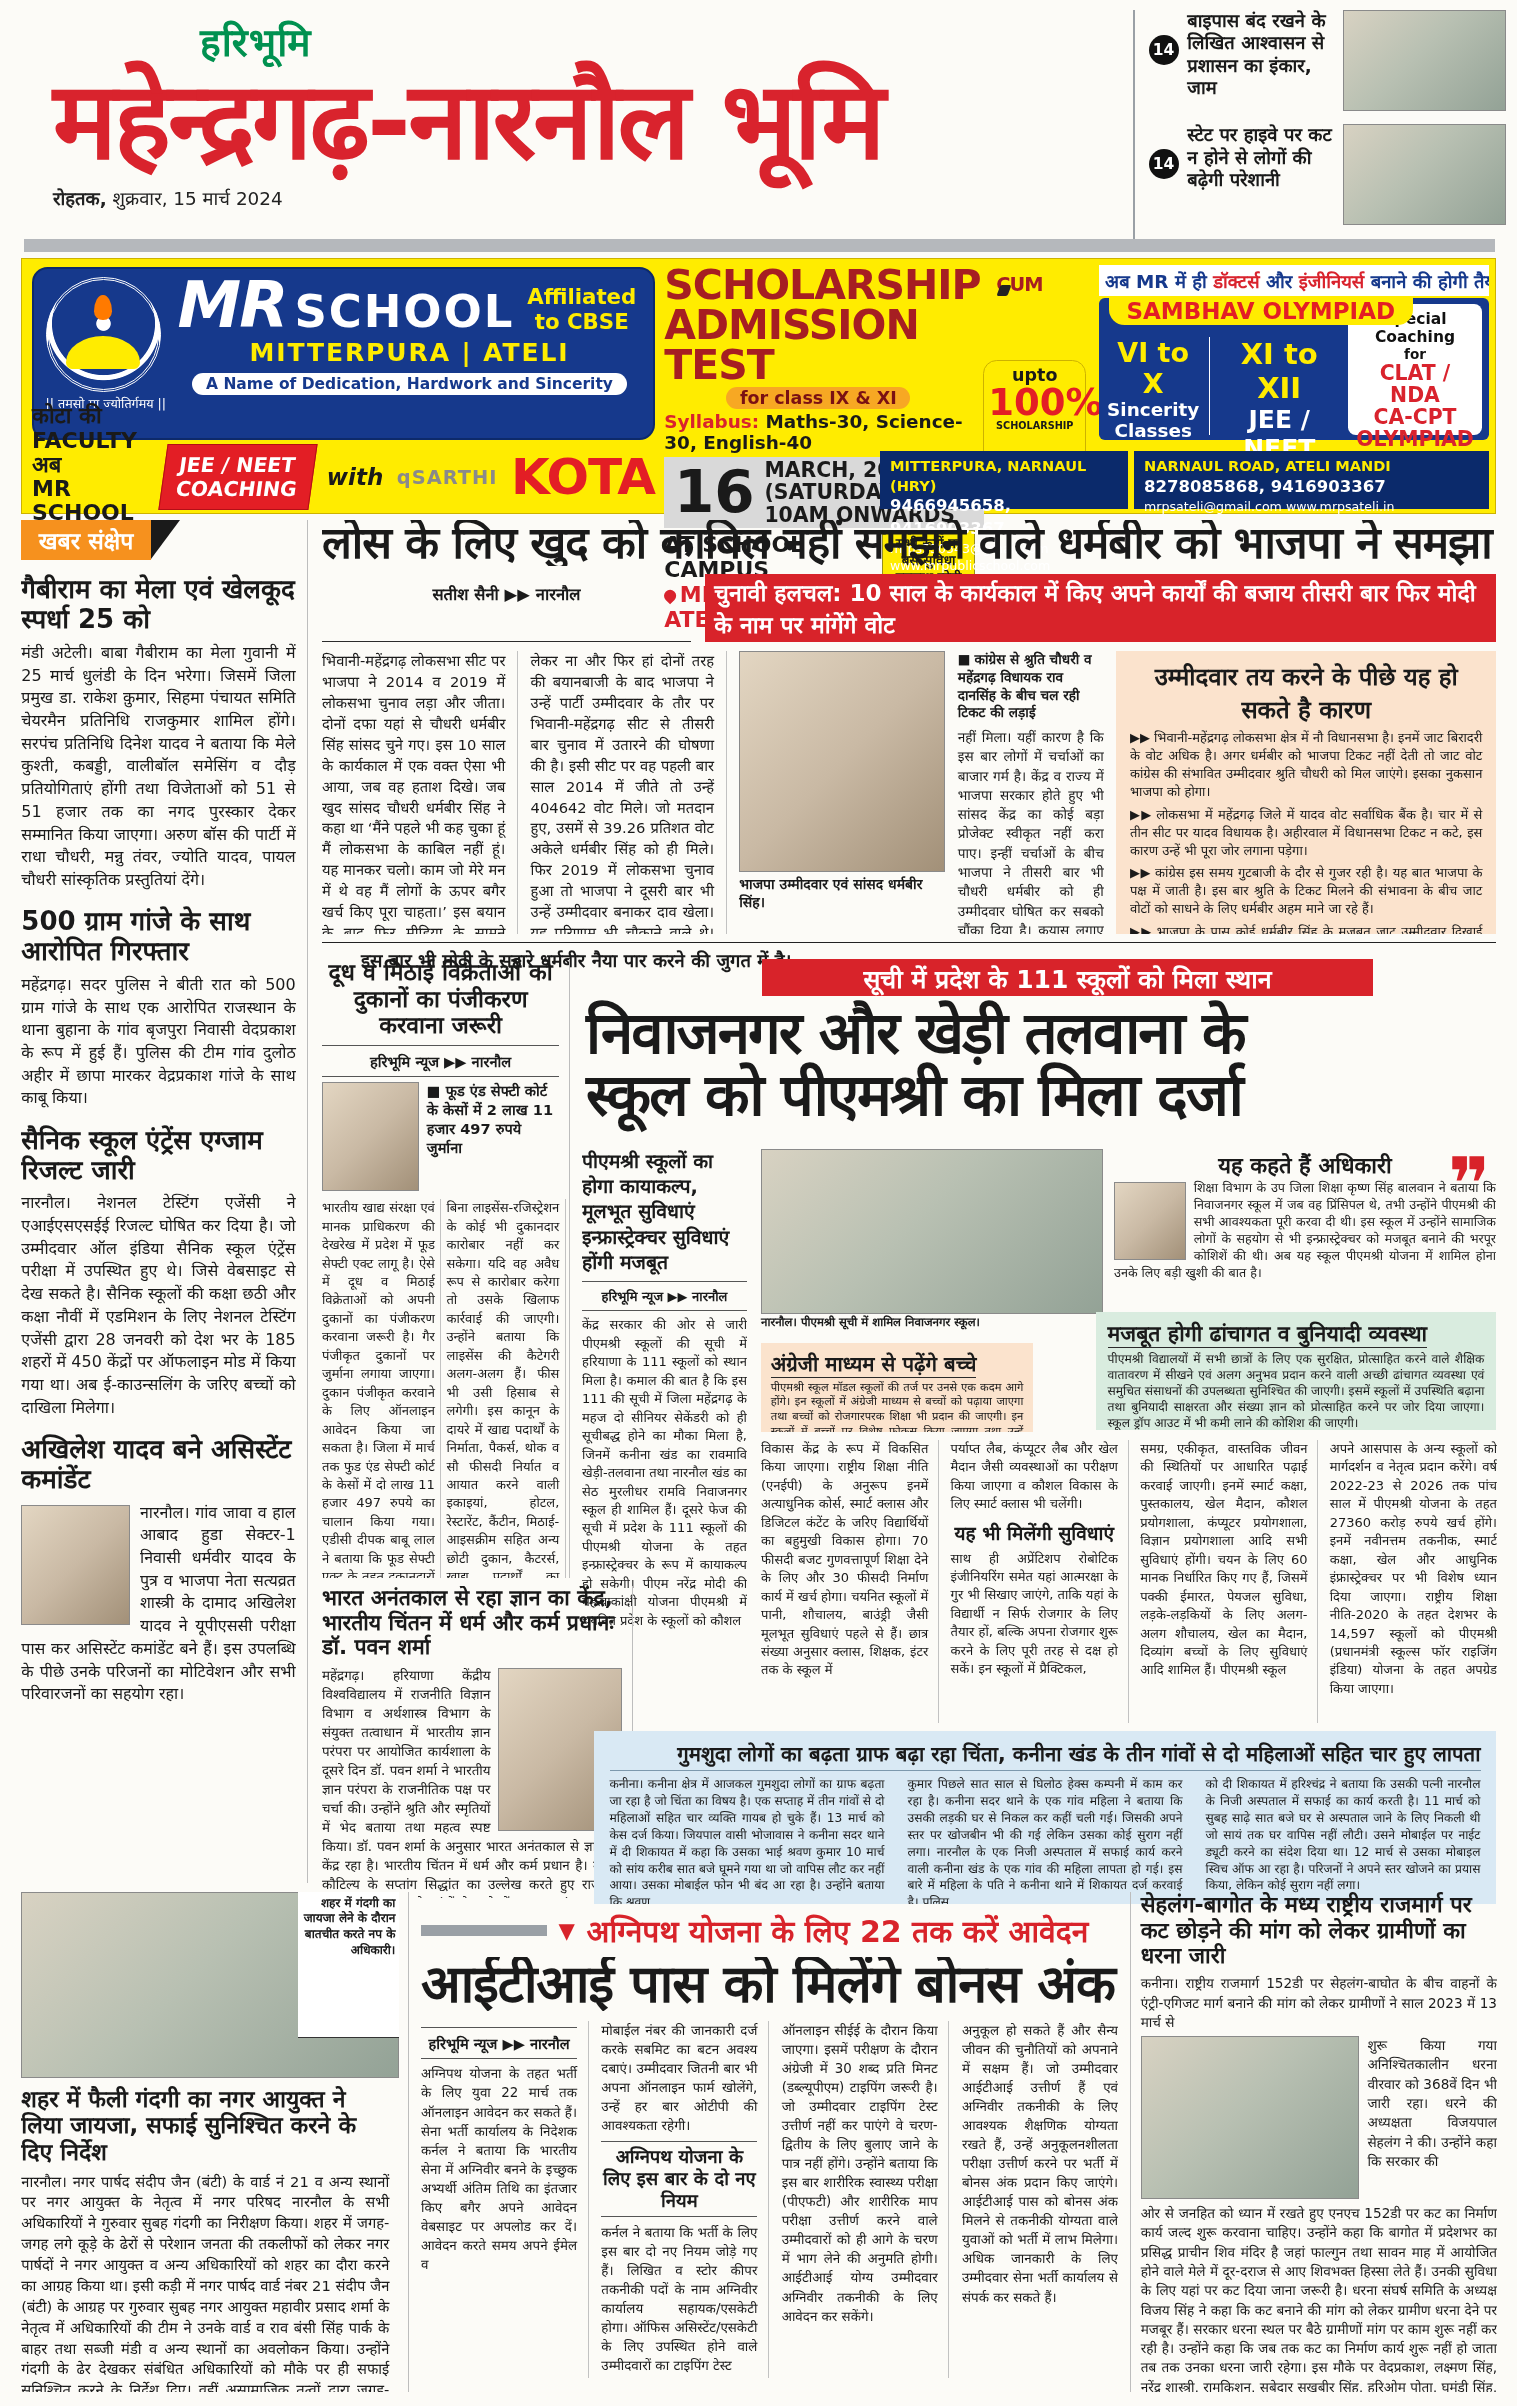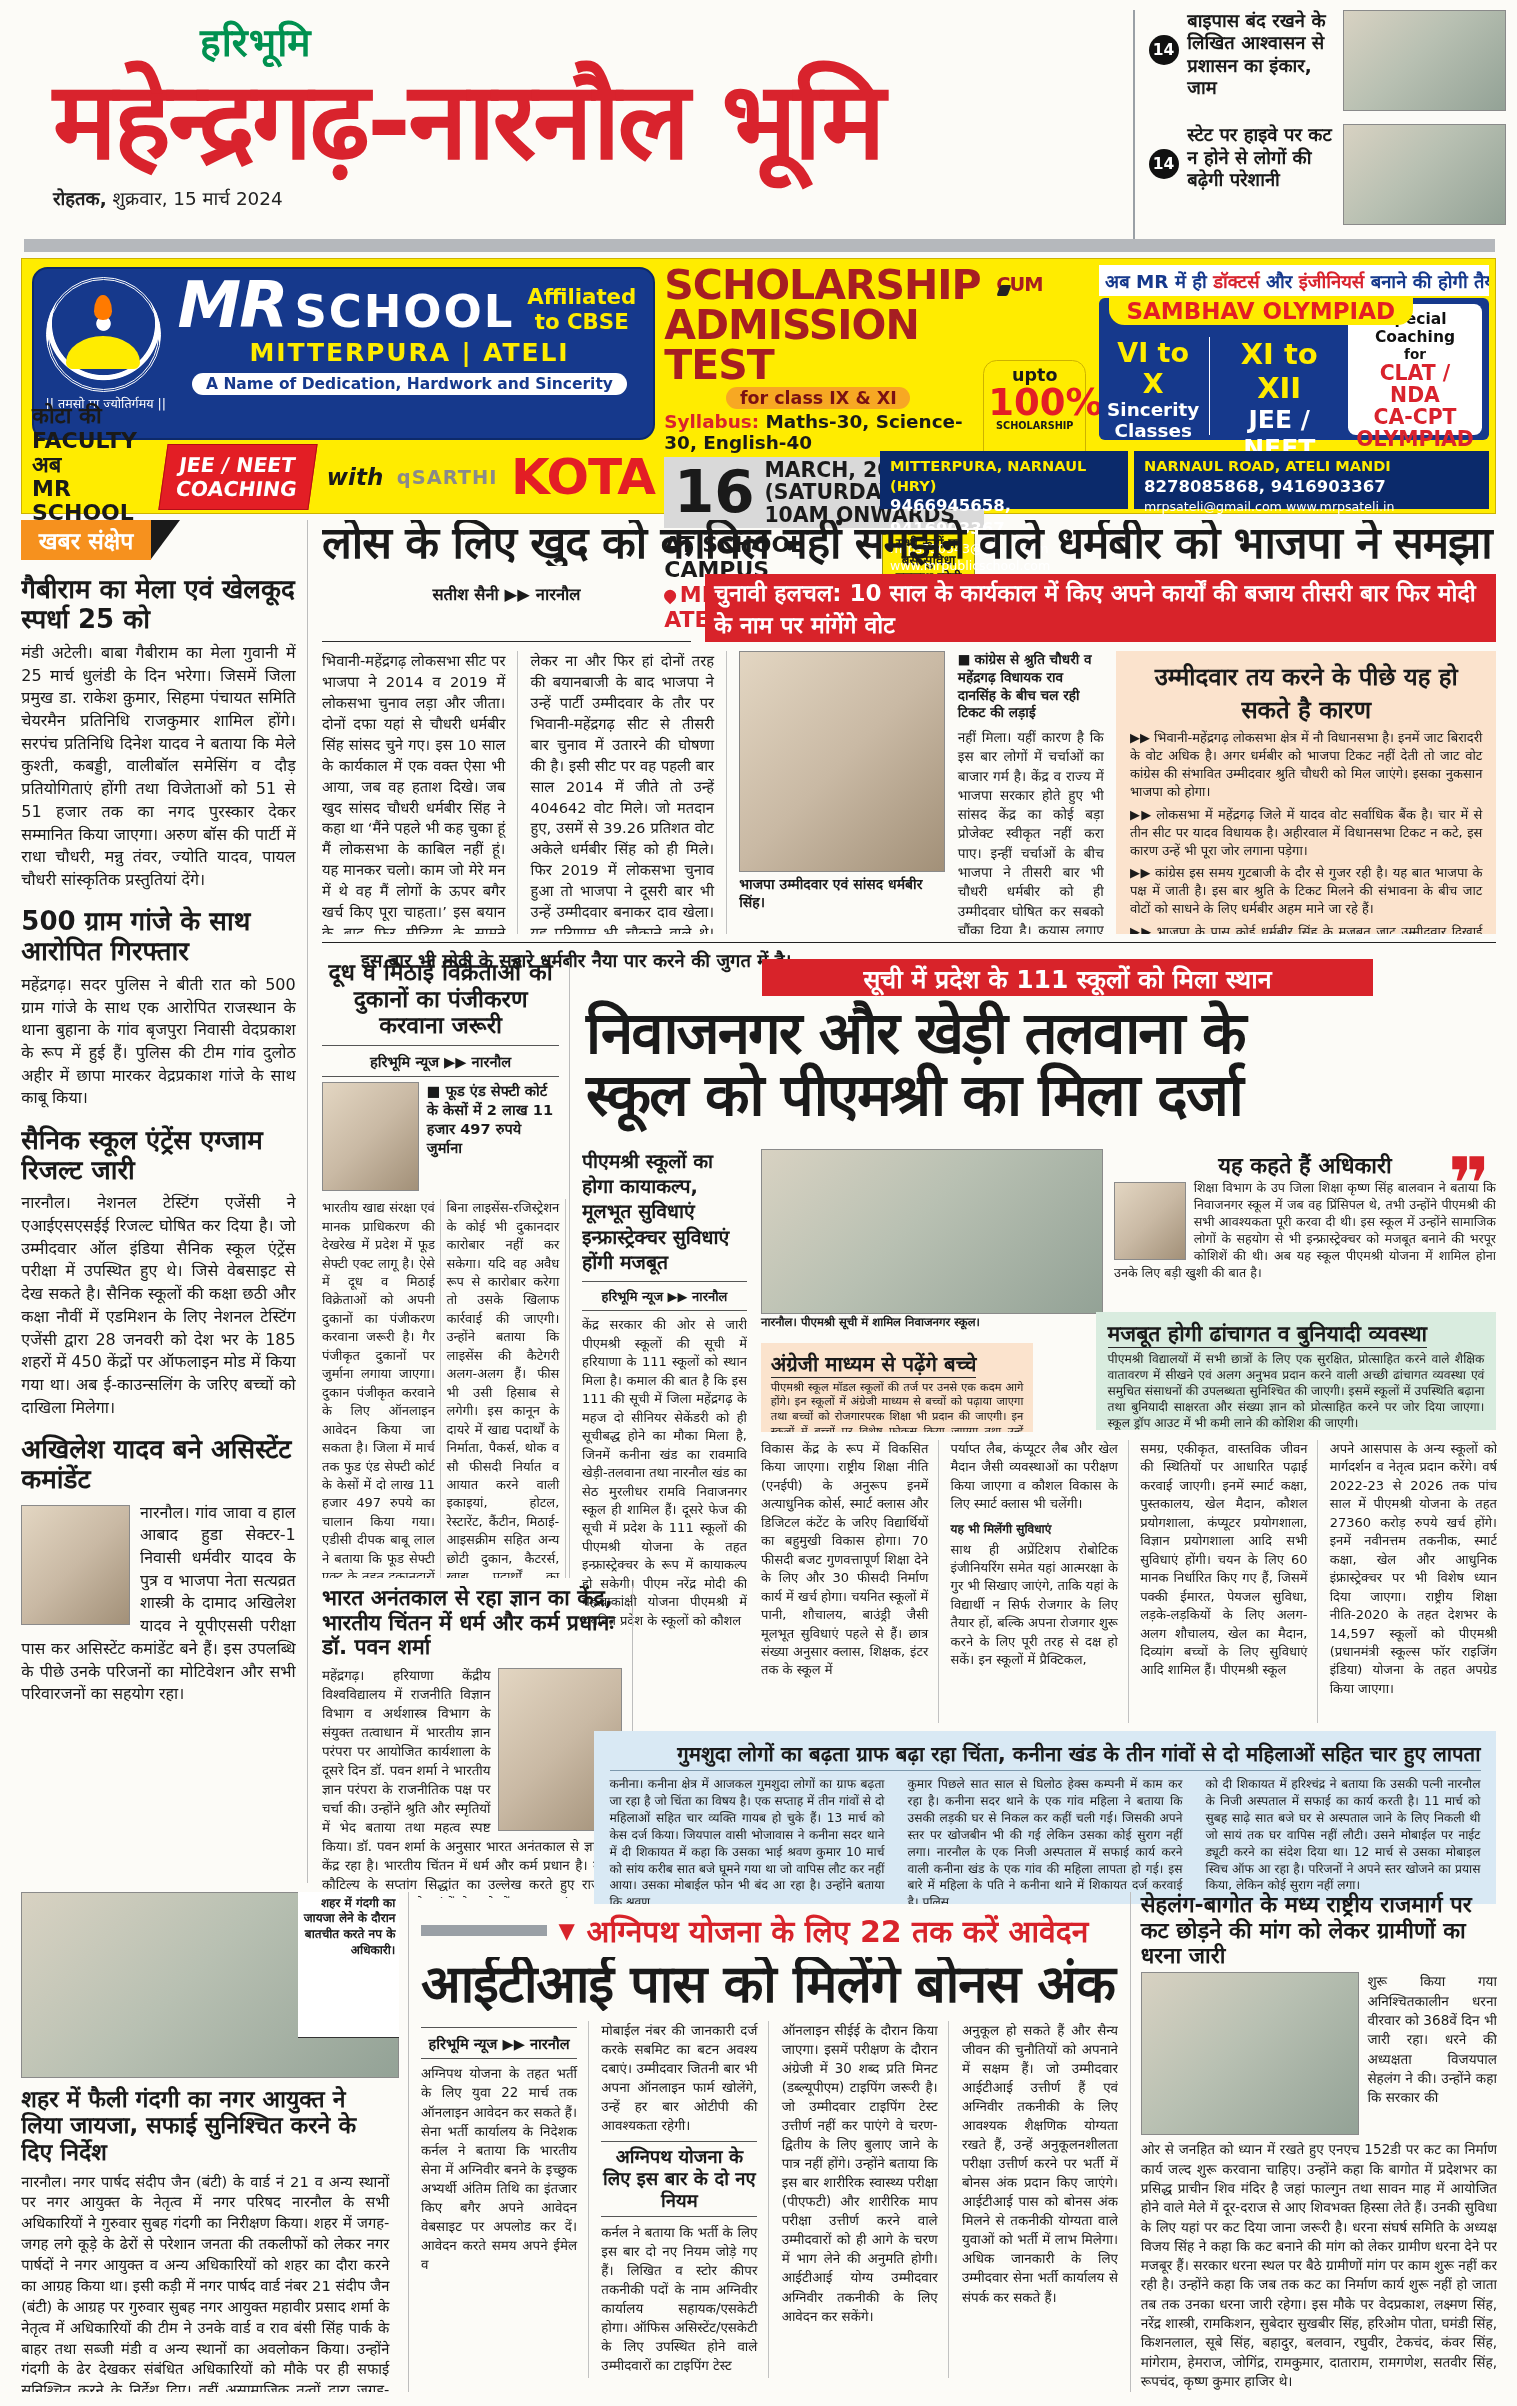--- a/index.html
+++ b/index.html
@@ -99,21 +99,21 @@
   .sec-hl{font-weight:800;line-height:1.16;text-align:center}
   .rule-byline{font-size:14.6px;font-weight:700;text-align:center;border-top:1px solid #555;border-bottom:1px solid #555;padding:4.9px 0;margin:5.8px 0}
   .cols2{column-count:2;column-gap:11.6px;column-rule:1px solid #c2c2c2}
   
   .pm-hl{font-size:58px;font-weight:800;line-height:1.07;letter-spacing:-1.9px;white-space:nowrap}
   .green-box{background:#d9ecdf;padding:5.8px 11.6px}
   .green-box h4{font-size:21.3px;font-weight:800;border-bottom:1.9px solid #2b2b2b;display:inline-block;margin-bottom:2.9px}
   .peach-box2{background:#fbe3cd;padding:5.8px 9.7px}
   .peach-box2 h4{font-size:20.4px;font-weight:800;border-bottom:1.9px solid #2b2b2b;display:inline-block;margin-bottom:2.9px}
   .qmark{color:#d8232a;font-size:72px;font-weight:900;line-height:.6;position:absolute;right:5.8px;top:13.6px}
-  .fac-title{font-size:12px;font-weight:800;margin:5.8px 0 3.9px}
+  .fac-title{font-size:19px;font-weight:800;text-align:center;margin:5.8px 0 3.9px}
   .blue-box{background:#d9e9f4;padding:7.8px 15.5px}
   
   .iti-kick{color:#d8232a;font-size:30px;font-weight:800}
   .iti-hl{font-size:52px;font-weight:800;letter-spacing:-1px;line-height:1.05;white-space:nowrap;overflow:hidden}
   .gbar{background:#9aa0a6;height:11.6px}
   .subhead2{font-size:18.4px;font-weight:800;text-align:center;line-height:1.2;border-top:1px solid #555;border-bottom:1px solid #555;padding:3.9px 0;margin:5.8px 0}
   .vline{border-right:1px solid #c2c2c2}
 </style>
 </head>
 <body>
@@ -395,20 +395,21 @@
         <div class="subhead2">अग्निपथ योजना के लिए इस बार के दो नए नियम</div>
         <div class="bodytxt just" style="font-size:13.4px">कर्नल ने बताया कि भर्ती के लिए इस बार दो नए नियम जोड़े गए हैं। लिखित व स्टोर कीपर तकनीकी पदों के नाम अग्निवीर कार्यालय सहायक/एसकेटी होगा। ऑफिस असिस्टेंट/एसकेटी के लिए उपस्थित होने वाले उम्मीदवारों का टाइपिंग टेस्ट</div>
       </div>
       <div class="bodytxt just vline" style="flex:1;font-size:13.4px;padding-right:10.7px">ऑनलाइन सीईई के दौरान किया जाएगा। इसमें परीक्षण के दौरान अंग्रेजी में 30 शब्द प्रति मिनट (डब्ल्यूपीएम) टाइपिंग जरूरी है। जो उम्मीदवार टाइपिंग टेस्ट उत्तीर्ण नहीं कर पाएंगे वे चरण-द्वितीय के लिए बुलाए जाने के पात्र नहीं होंगे। उन्होंने बताया कि इस बार शारीरिक स्वास्थ्य परीक्षा (पीएफटी) और शारीरिक माप परीक्षा उत्तीर्ण करने वाले उम्मीदवारों को ही आगे के चरण में भाग लेने की अनुमति होगी। आईटीआई योग्य उम्मीदवार अग्निवीर तकनीकी के लिए आवेदन कर सकेंगे।</div>
       <div class="bodytxt just" style="flex:1;font-size:13.4px">अनुकूल हो सकते हैं और सैन्य जीवन की चुनौतियों को अपनाने में सक्षम हैं। जो उम्मीदवार आईटीआई उत्तीर्ण हैं एवं अग्निवीर तकनीकी के लिए आवश्यक शैक्षणिक योग्यता रखते हैं, उन्हें अनुकूलनशीलता परीक्षा उत्तीर्ण करने पर भर्ती में बोनस अंक प्रदान किए जाएंगे। आईटीआई पास को बोनस अंक मिलने से तकनीकी योग्यता वाले युवाओं को भर्ती में लाभ मिलेगा। अधिक जानकारी के लिए उम्मीदवार सेना भर्ती कार्यालय से संपर्क कर सकते हैं।</div>
     </div>
   </div>
 
   <div class="abs" style="left:1130px;top:1892px;width:367px;height:500px;overflow:hidden;border-left:1px solid #bdbdbd;padding-left:9.7px">
     <div class="sec-hl" style="font-size:22px;text-align:left">सेहलंग-बागोत के मध्य राष्ट्रीय राजमार्ग पर कट छोड़ने की मांग को लेकर ग्रामीणों का धरना जारी</div>
+    <div class="bodytxt just" style="font-size:13.6px;margin-top:5.8px">कनीना। राष्ट्रीय राजमार्ग 152डी पर सेहलंग-बाघोत के बीच वाहनों के एंट्री-एगिजट मार्ग बनाने की मांग को लेकर ग्रामीणों ने साल 2023 में 13 मार्च से</div>
     <div style="display:flex;gap:8.7px;margin-top:3.9px">
       <div class="photo" style="width:218px;height:163px;flex:none"></div>
       <div class="bodytxt just" style="font-size:13.6px">शुरू किया गया अनिश्चितकालीन धरना वीरवार को 368वें दिन भी जारी रहा। धरने की अध्यक्षता विजयपाल सेहलंग ने की। उन्होंने कहा कि सरकार की</div>
     </div>
     <div class="bodytxt just" style="font-size:13.6px;margin-top:4.9px">ओर से जनहित को ध्यान में रखते हुए एनएच 152डी पर कट का निर्माण कार्य जल्द शुरू करवाना चाहिए। उन्होंने कहा कि बागोत में प्रदेशभर का प्रसिद्ध प्राचीन शिव मंदिर है जहां फाल्गुन तथा सावन माह में आयोजित होने वाले मेले में दूर-दराज से आए शिवभक्त हिस्सा लेते हैं। उनकी सुविधा के लिए यहां पर कट दिया जाना जरूरी है। धरना संघर्ष समिति के अध्यक्ष विजय सिंह ने कहा कि कट बनाने की मांग को लेकर ग्रामीण धरना देने पर मजबूर हैं। सरकार धरना स्थल पर बैठे ग्रामीणों मांग पर काम शुरू नहीं कर रही है। उन्होंने कहा कि जब तक कट का निर्माण कार्य शुरू नहीं हो जाता तब तक उनका धरना जारी रहेगा। इस मौके पर वेदप्रकाश, लक्ष्मण सिंह, नरेंद्र शास्त्री, रामकिशन, सुबेदार सुखबीर सिंह, हरिओम पोता, घमंडी सिंह, किशनलाल, सूबे सिंह, बहादुर, बलवान, रघुवीर, टेकचंद, कंवर सिंह, मांगेराम, हेमराज, जोगिंद्र, रामकुमार, दाताराम, रामगणेश, सतवीर सिंह, रूपचंद, कृष्ण कुमार हाजिर थे।</div>
   </div>
 
 </div>
 
 

